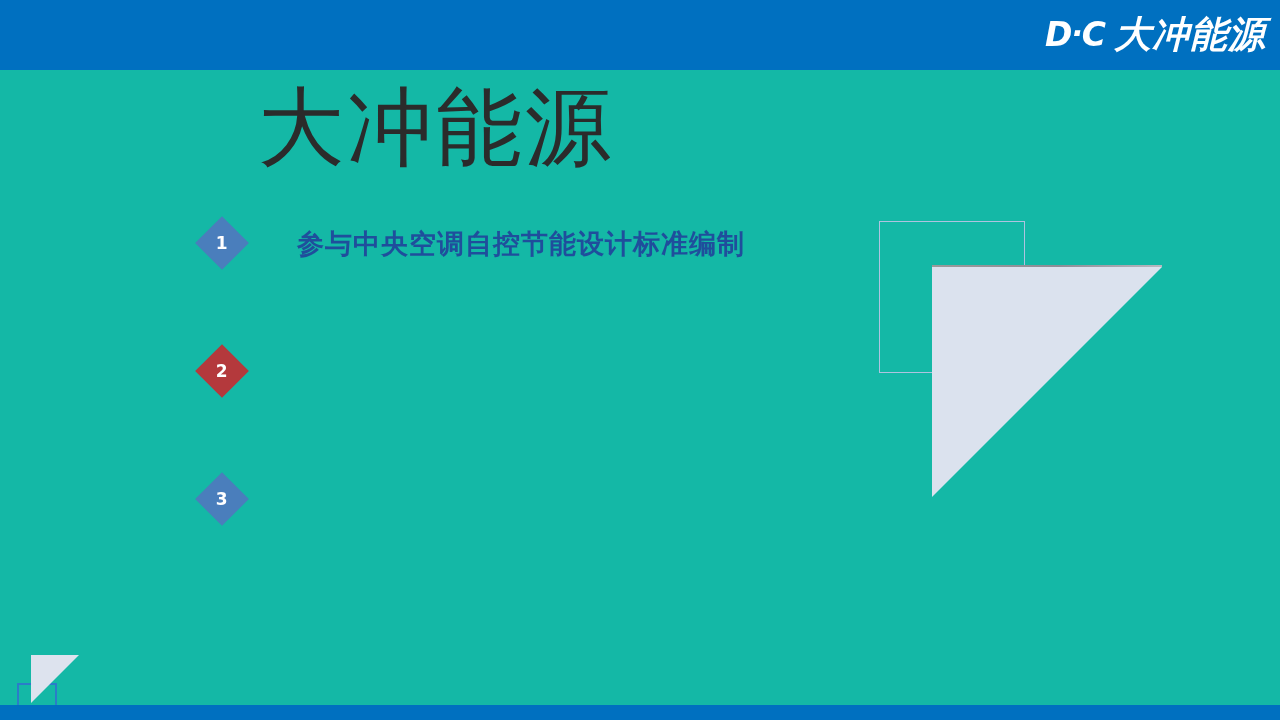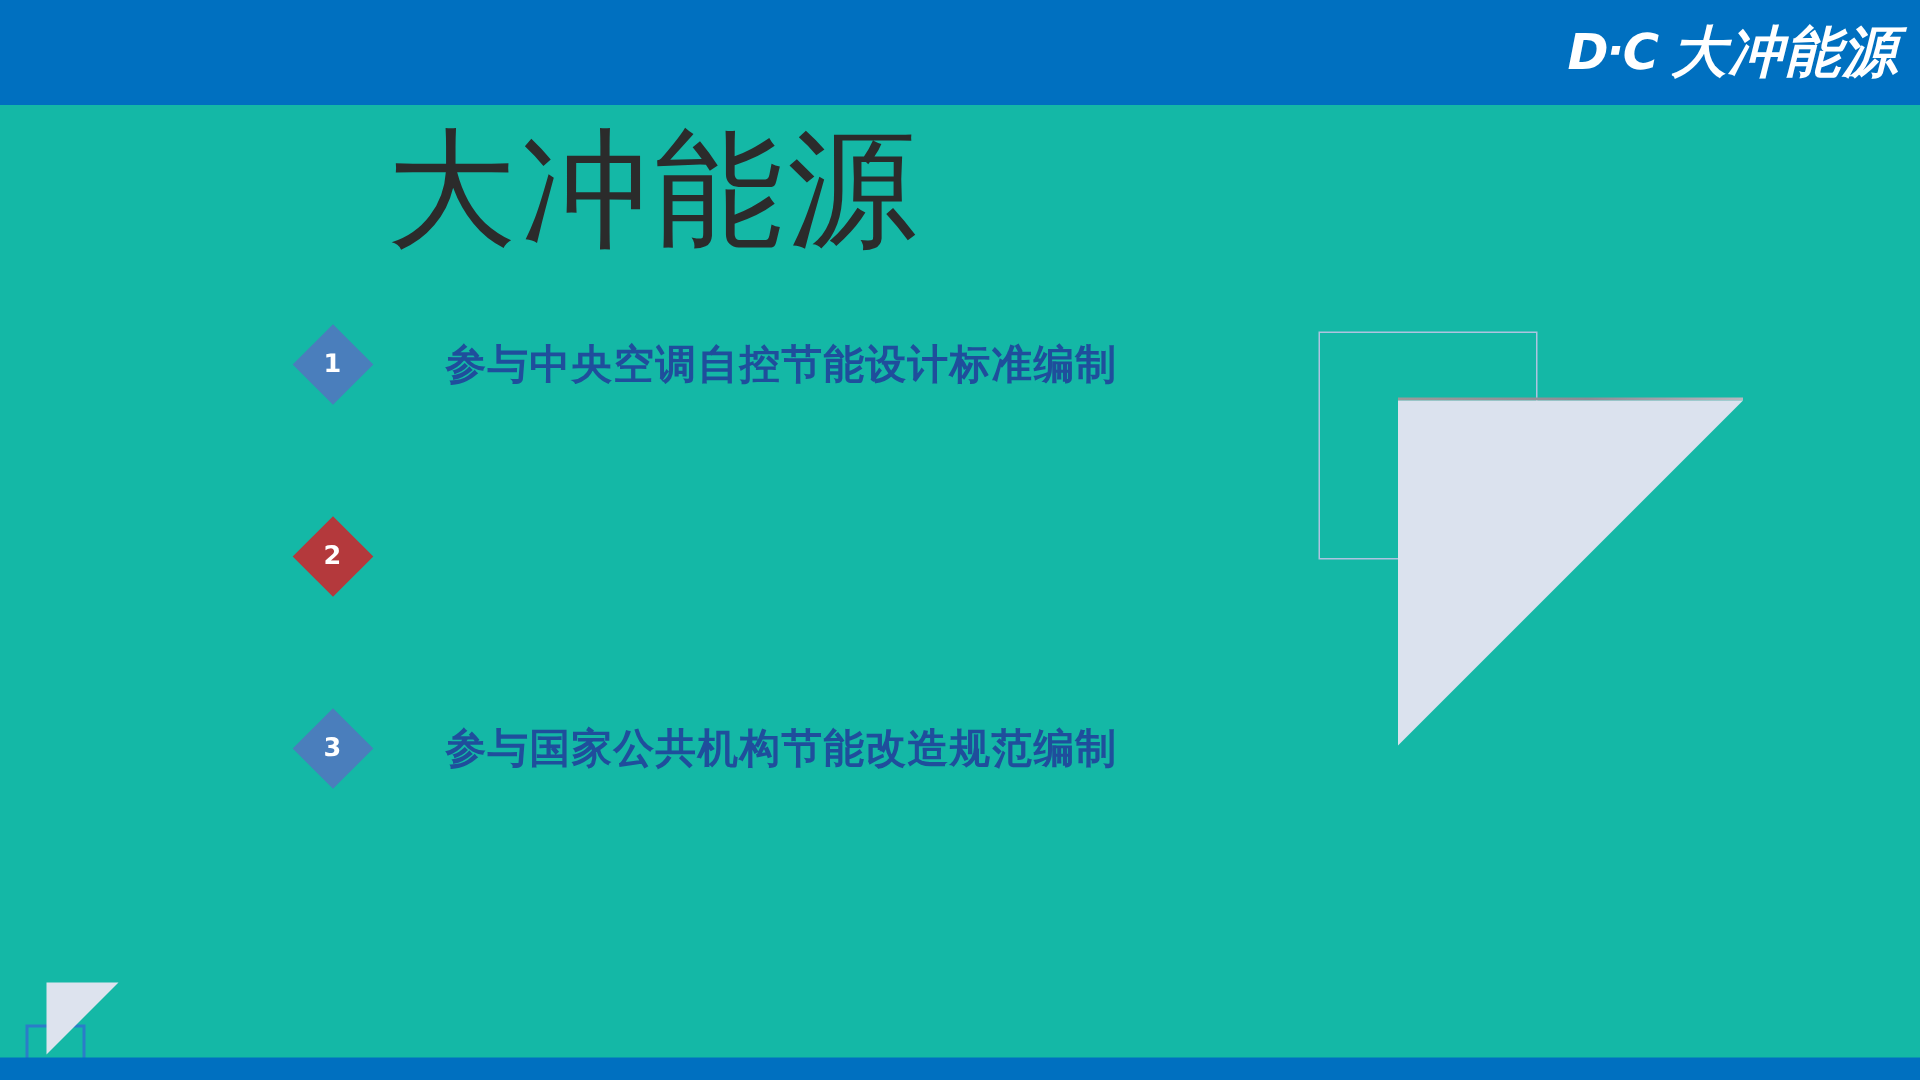--- a/index.html
+++ b/index.html
@@ -229,21 +229,20 @@
     <div class="bullet-row">
       <div class="diamond red">
         <span class="diamond-num">2</span>
       </div>
     </div>
 
     <div class="bullet-row">
       <div class="diamond blue">
         <span class="diamond-num">3</span>
       </div>
-      <div class="bullet-text">参与国家公共机构节能改造规范编制</div>
     </div>
 
   </div>
 
   <div class="deco-sm-square"></div>
   <div class="deco-sm-tri-wrap">
     <div class="deco-sm-tri"></div>
   </div>
 
   <div class="bottom-bar"></div>

